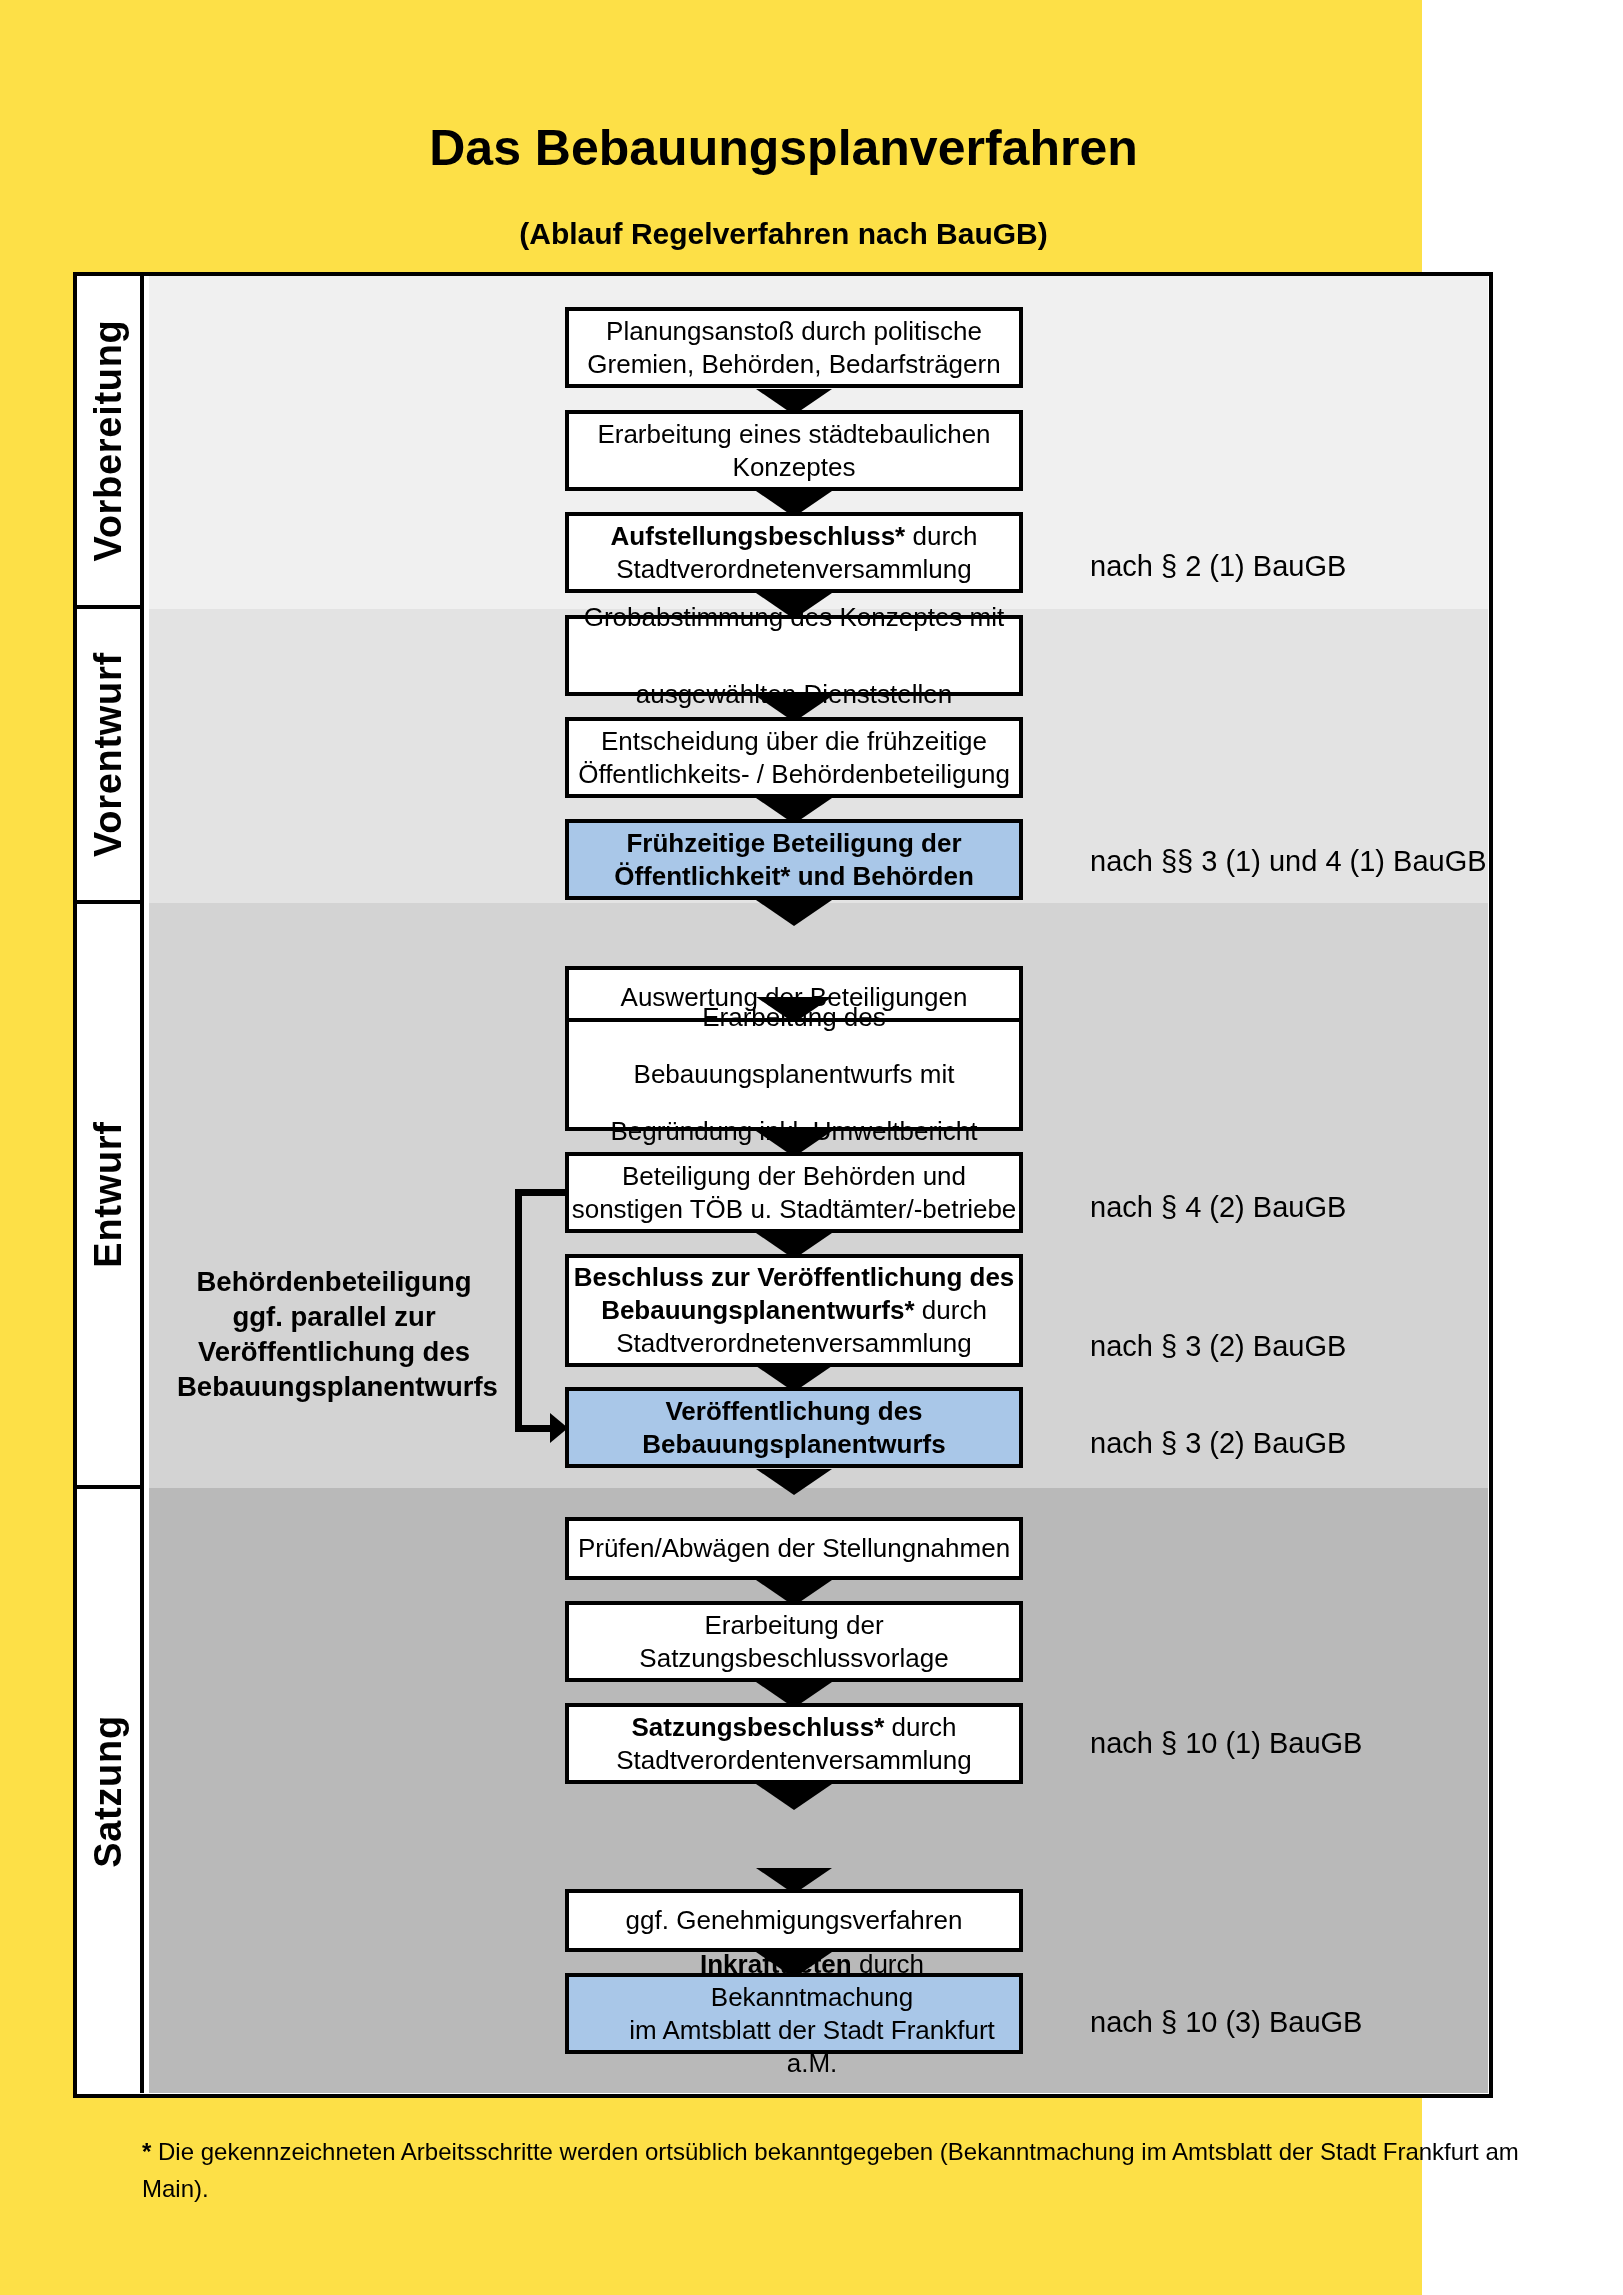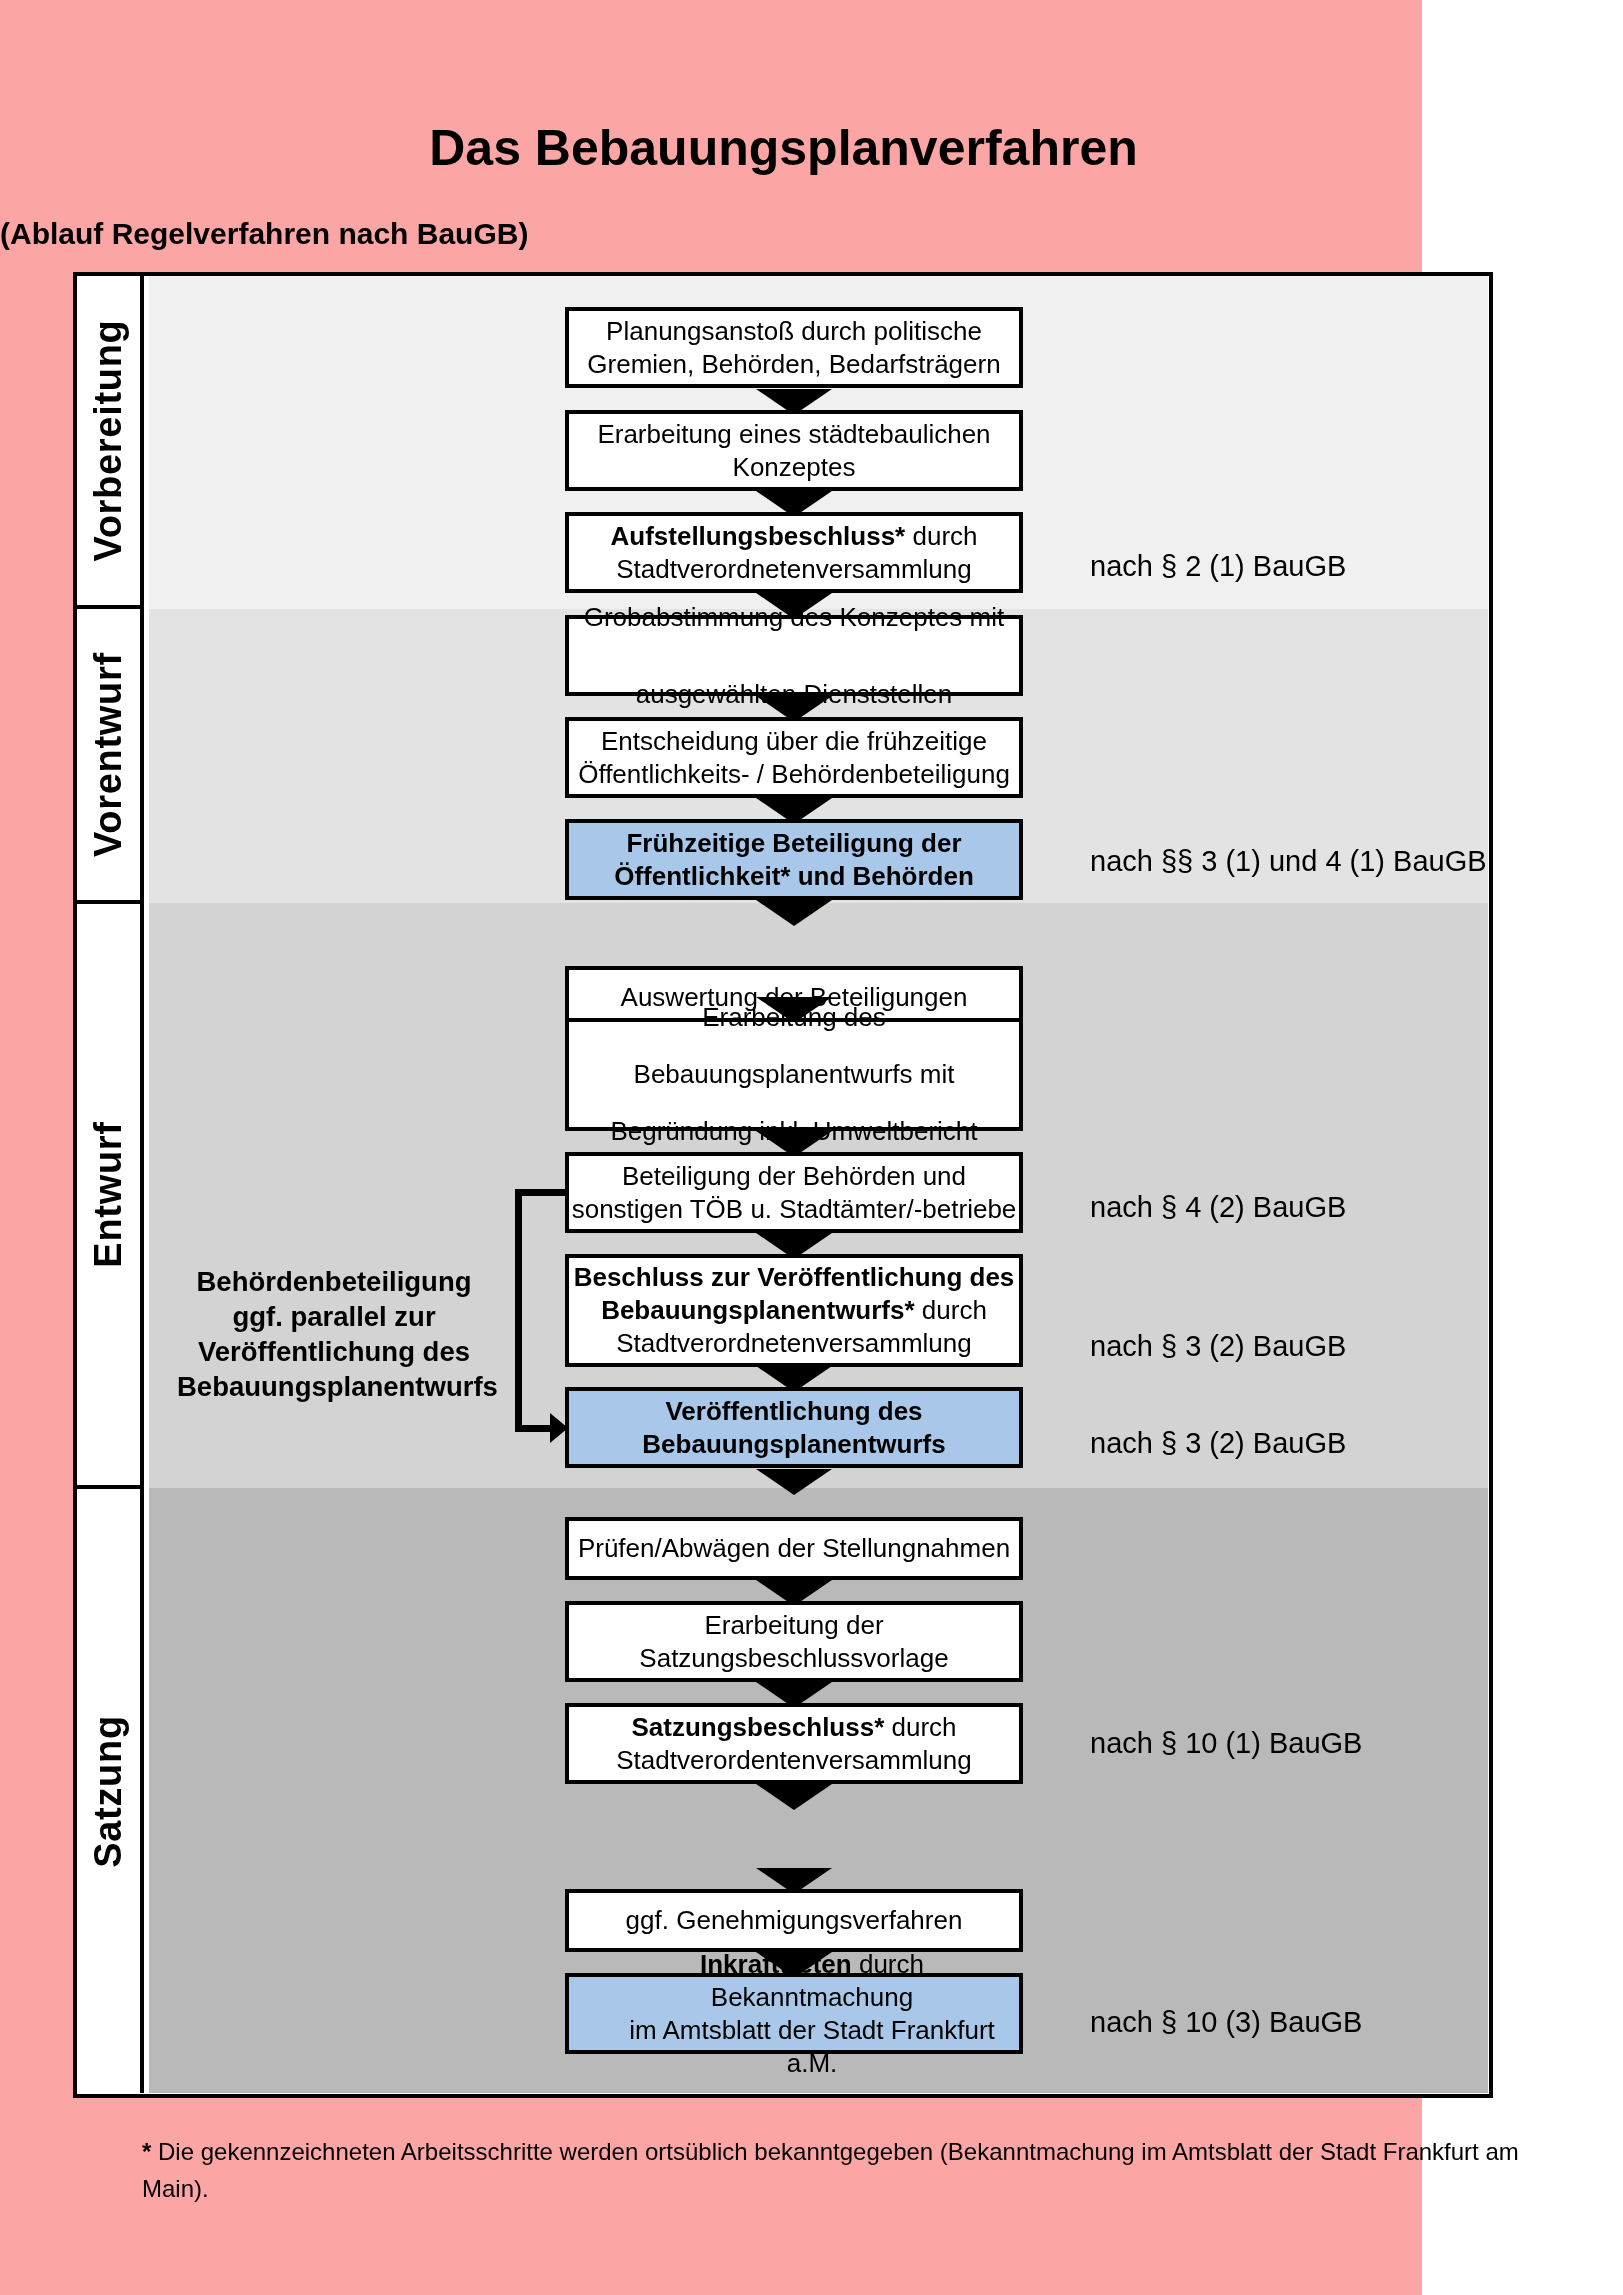--- a/index.html
+++ b/index.html
@@ -1,20 +1,20 @@
 <!DOCTYPE html>
 <html style="font-size:10.5px"><head>
 <meta charset="utf-8">
 <style>
   html,body{margin:0;padding:0;background:#fff;}
-  #page{position:relative;width:1422px;height:2295px;background:#fca5a5;
+  #page{position:relative;width:1422px;height:2295px;background:#fde047;
         font-family:"Liberation Sans",sans-serif;color:#000;}
   .title{position:absolute;left:0;top:119px;width:1567px;text-align:center;
          font-size:50px;font-weight:bold;}
-  .subtitle{position:absolute;left:0;top:217px;width:1567px;
+  .subtitle{position:absolute;left:0;top:217px;width:1567px;text-align:center;
          font-size:30px;font-weight:bold;}
   #frame{position:absolute;left:73px;top:272px;width:1420px;height:1826px;
          border:4.6px solid #000;box-sizing:border-box;background:#fff;}
   
   #labelcol{position:absolute;left:0;top:0;width:63px;height:1817px;
             border-right:4.6px solid #000;background:#fff;}
   .pcell{box-sizing:border-box;display:flex;align-items:center;justify-content:center;width:63px;}
   .pcell span{transform:rotate(-90deg);font-weight:bold;font-size:38px;
               white-space:nowrap;letter-spacing:0.7px;}
   .pc1{height:333px;border-bottom:4.6px solid #000;}

